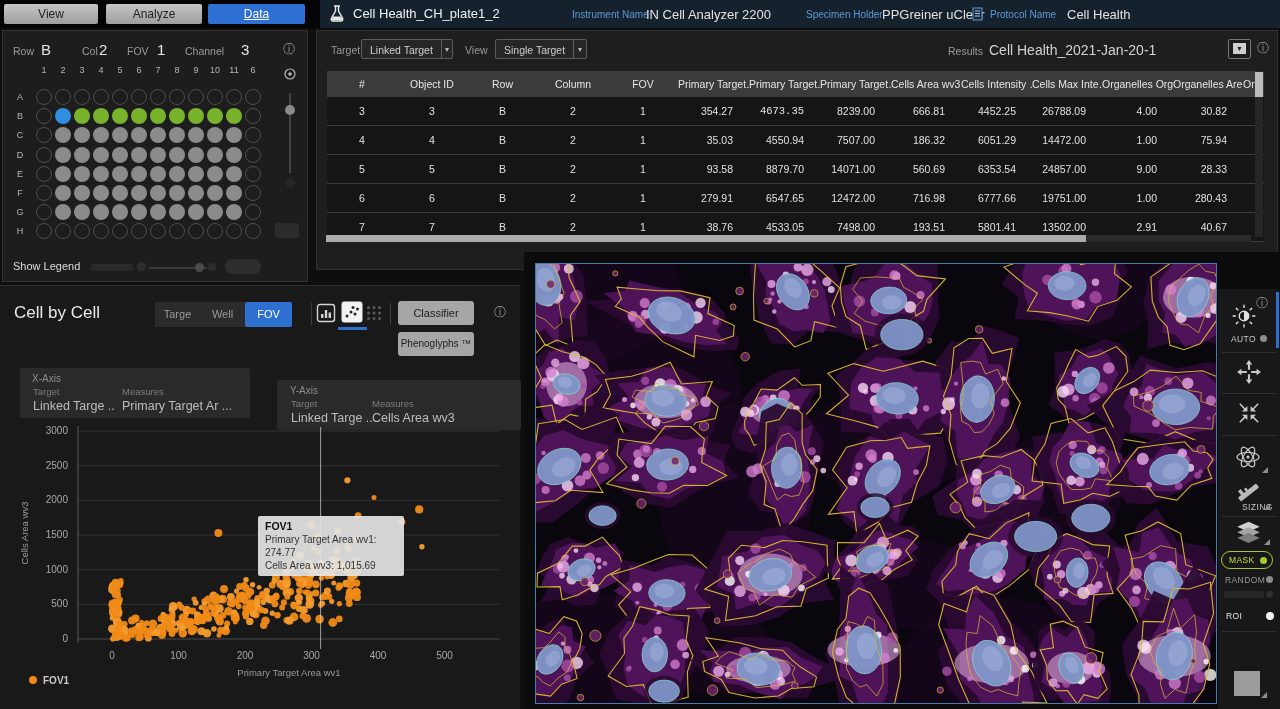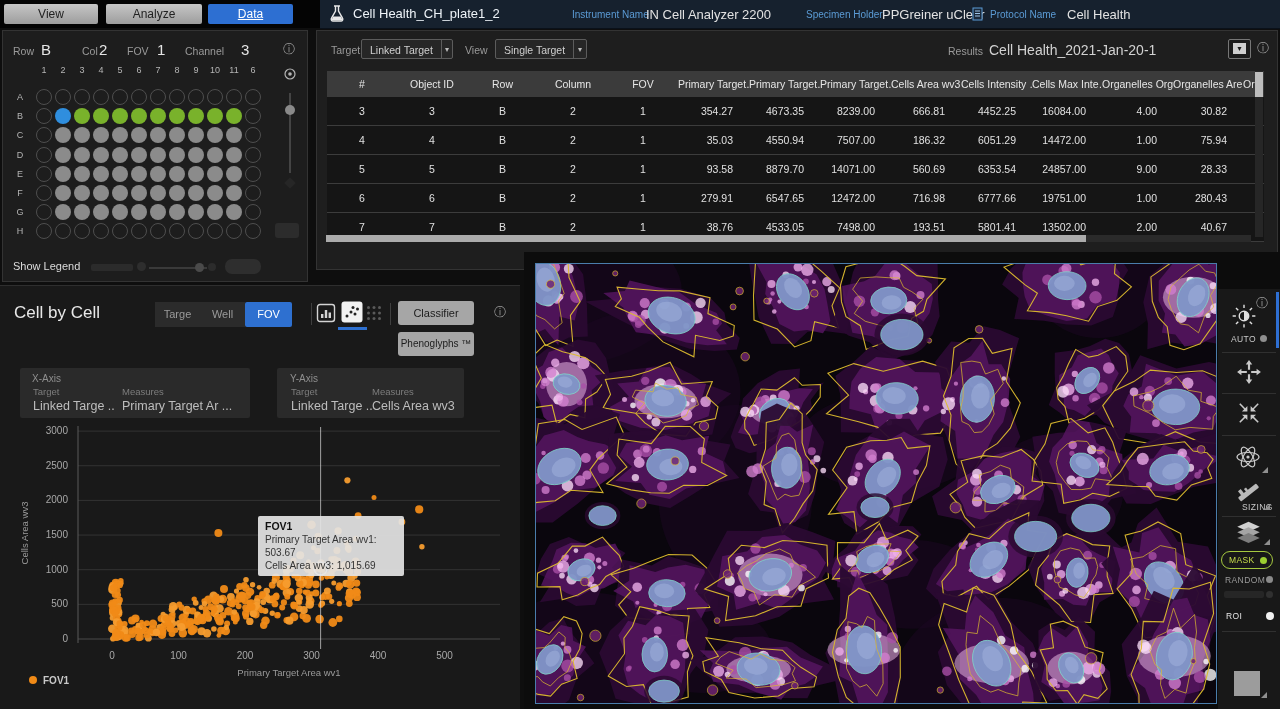--- a/index.html
+++ b/index.html
@@ -54,21 +54,21 @@
   svg{display:block;}
 </style>
 </head>
 <body>
 
 <div id="app">
 
   <div class="abs topnav">
     <div class="abs navbtn gray" style="left:4px;width:94px;">View</div>
     <div class="abs navbtn gray" style="left:106px;width:96px;">Analyze</div>
-    <div class="abs navbtn blue" style="left:208px;width:85px;text-decoration:underline;">Data</div>
+    <div class="abs navbtn blue" style="left:208px;width:97px;text-decoration:underline;">Data</div>
   </div>
 
   <div class="abs tophdr">
     <svg class="abs" style="left:10px;top:5px;" width="14" height="17" viewBox="0 0 14 17">
       <path d="M4 1h6M5.5 1v5l-4 7.2A1.8 1.8 0 0 0 3.1 16h7.8a1.8 1.8 0 0 0 1.6-2.8L8.5 6V1" fill="none" stroke="#e8e8e8" stroke-width="1.4"></path>
       <path d="M3.2 11.5h7.6l1.3 2.4a1 1 0 0 1-.9 1.4H2.8a1 1 0 0 1-.9-1.4z" fill="#e8e8e8"></path>
     </svg>
     <span class="abs" style="left:33px;top:6px;font-size:13px;color:#eef3f8;">Cell Health_CH_plate1_2</span>
     <span class="abs blu-lbl" style="left:252px;top:9px;">Instrument Name</span>
     <span class="abs val" style="left:326px;top:7px;">IN Cell Analyzer 2200</span>
@@ -265,25 +265,25 @@
           <div class="th num" style="width: 70px;">Organelles Are…</div>
           <div class="th num" style="width: 31px;">Org</div>
         </div>
         <div class="trow">
           <div class="td cen" style="width: 70px;">3</div>
           <div class="td cen" style="width: 70px;">3</div>
           <div class="td cen" style="width: 71px;">B</div>
           <div class="td cen" style="width: 70px;">2</div>
           <div class="td cen" style="width: 70px;">1</div>
           <div class="td num" style="width: 71px;">354.27</div>
-          <div class="td num" style="width: 71px;">4673.35</div>
+          <div class="td num" style="width: 71px; font-family: Liberation Mono, monospace;">4673.35</div>
           <div class="td num" style="width: 71px;">8239.00</div>
           <div class="td num" style="width: 70px;">666.81</div>
           <div class="td num" style="width: 71px; text-align: right;">4452.25</div>
-          <div class="td num" style="width: 70px;">16084.00</div>
+          <div class="td num" style="width: 70px;">26788.09</div>
           <div class="td num" style="width: 71px;">4.00</div>
           <div class="td num" style="width: 70px;">30.82</div>
           <div class="td num" style="width: 31px;"></div>
         </div>
         <div class="trow">
           <div class="td cen" style="width: 70px;">4</div>
           <div class="td cen" style="width: 70px;">4</div>
           <div class="td cen" style="width: 71px;">B</div>
           <div class="td cen" style="width: 70px;">2</div>
           <div class="td cen" style="width: 70px;">1</div>
@@ -334,21 +334,21 @@
           <div class="td cen" style="width: 70px;">7</div>
           <div class="td cen" style="width: 71px;">B</div>
           <div class="td cen" style="width: 70px;">2</div>
           <div class="td cen" style="width: 70px;">1</div>
           <div class="td num" style="width: 71px;">38.76</div>
           <div class="td num" style="width: 71px;">4533.05</div>
           <div class="td num" style="width: 71px;">7498.00</div>
           <div class="td num" style="width: 70px;">193.51</div>
           <div class="td num" style="width: 71px;">5801.41</div>
           <div class="td num" style="width: 70px;">13502.00</div>
-          <div class="td num" style="width: 71px;">2.00</div>
+          <div class="td num" style="width: 71px;">2.91</div>
           <div class="td num" style="width: 70px;">40.67</div>
           <div class="td num" style="width: 31px;"></div>
         </div>
       </div>
 
     <div class="abs" style="left:9px;top:204px;width:925px;height:7px;background:#2a2a2a;">
       <div class="abs" style="left:0;top:0;width:760px;height:7px;background:#ababab;"></div>
     </div>
     <div class="abs" style="left:938px;top:40px;width:8px;height:166px;background:#262626;">
       <div class="abs" style="left:0;top:1px;width:8px;height:25px;background:#bdbdbd;"></div>
@@ -397,21 +397,21 @@
     <span class="abs info" style="left:494px;top:20px;">ⓘ</span>
     <div class="graybtn" style="left:398px;top:46px;width:76px;height:24px;line-height:24px;font-size:10px;">Phenoglyphs ™</div>
 
     <div class="axisbox" style="left:20px;top:82px;width:230px;height:50px;">
       <span class="axname" style="left:12px;top:5px;">X-Axis</span>
       <span class="axsub" style="left:13px;top:18px;">Target</span>
       <span class="axsub" style="left:102px;top:18px;">Measures</span>
       <span class="axval" style="left:13px;top:31px;">Linked Targe ..</span>
       <span class="axval" style="left:102px;top:31px;">Primary Target Ar ...</span>
     </div>
-    <div class="axisbox" style="left:277px;top:82px;width:187px;height:50px;">
+    <div class="axisbox" style="left:277px;top:94px;width:244px;height:50px;">
       <span class="axname" style="left:13px;top:5px;">Y-Axis</span>
       <span class="axsub" style="left:14px;top:18px;">Target</span>
       <span class="axsub" style="left:95px;top:18px;">Measures</span>
       <span class="axval" style="left:14px;top:31px;">Linked Targe ..</span>
       <span class="axval" style="left:95px;top:31px;">Cells Area wv3</span>
     </div>
 
     <svg id="scatter-svg" class="abs" style="left:0;top:135px;" width="520" height="272" viewBox="0 0 520 272">
         <line x1="78" y1="218" x2="500" y2="218" stroke="#4a4a4a" stroke-width="1"></line>
         <text x="68" y="221" text-anchor="end" fill="#a8a8a8" font-size="10">0</text>
@@ -824,21 +824,21 @@
         <line x1="320.61715000000004" y1="6" x2="320.61715000000004" y2="228" stroke="rgba(220,220,220,0.7)" stroke-width="1"></line>
         <circle cx="320.61715000000004" cy="147.612683" r="4" fill="#f08a17"></circle>
         <circle cx="320.61715000000004" cy="147.612683" r="6.5" fill="none" stroke="#fff" stroke-width="1.5" opacity="0.9"></circle>
       </svg>
 
     <div class="dot" style="left:29px;top:390px;width:8px;height:8px;background:#f08a17;"></div>
     <span class="abs" style="left:43px;top:389px;font-size:10px;font-weight:bold;color:#c9c9c9;">FOV1</span>
 
     <div class="tooltip" style="left:258px;top:230px;width:132px;">
       <b>FOV1</b>
-      <span>Primary Target Area wv1: 503.67</span><br>
+      <span>Primary Target Area wv1: 274.77</span><br>
       <span>Cells Area wv3: 1,015.69</span>
     </div>
   </div>
 
   <div class="abs" style="left:524px;top:252px;width:756px;height:457px;background:#0c0c0c;">
     <div class="abs" style="left:11px;top:11px;width:680px;height:439px;border:1px solid #4a7dab;box-sizing:content-box;">
       <svg id="cells-svg" width="680" height="439" viewBox="0 0 680 439">
           <rect x="0" y="0" width="680" height="439" fill="#0a060d"></rect>
           <ellipse cx="7.959232144057751" cy="27.19967507524416" rx="137.9216869501397" ry="76.94172234274447" fill="#1c0722" opacity="0.55"></ellipse>
           <ellipse cx="354.58278260193765" cy="178.02402105461806" rx="91.96093692677096" ry="49.39551115501672" fill="#1c0722" opacity="0.55"></ellipse>

